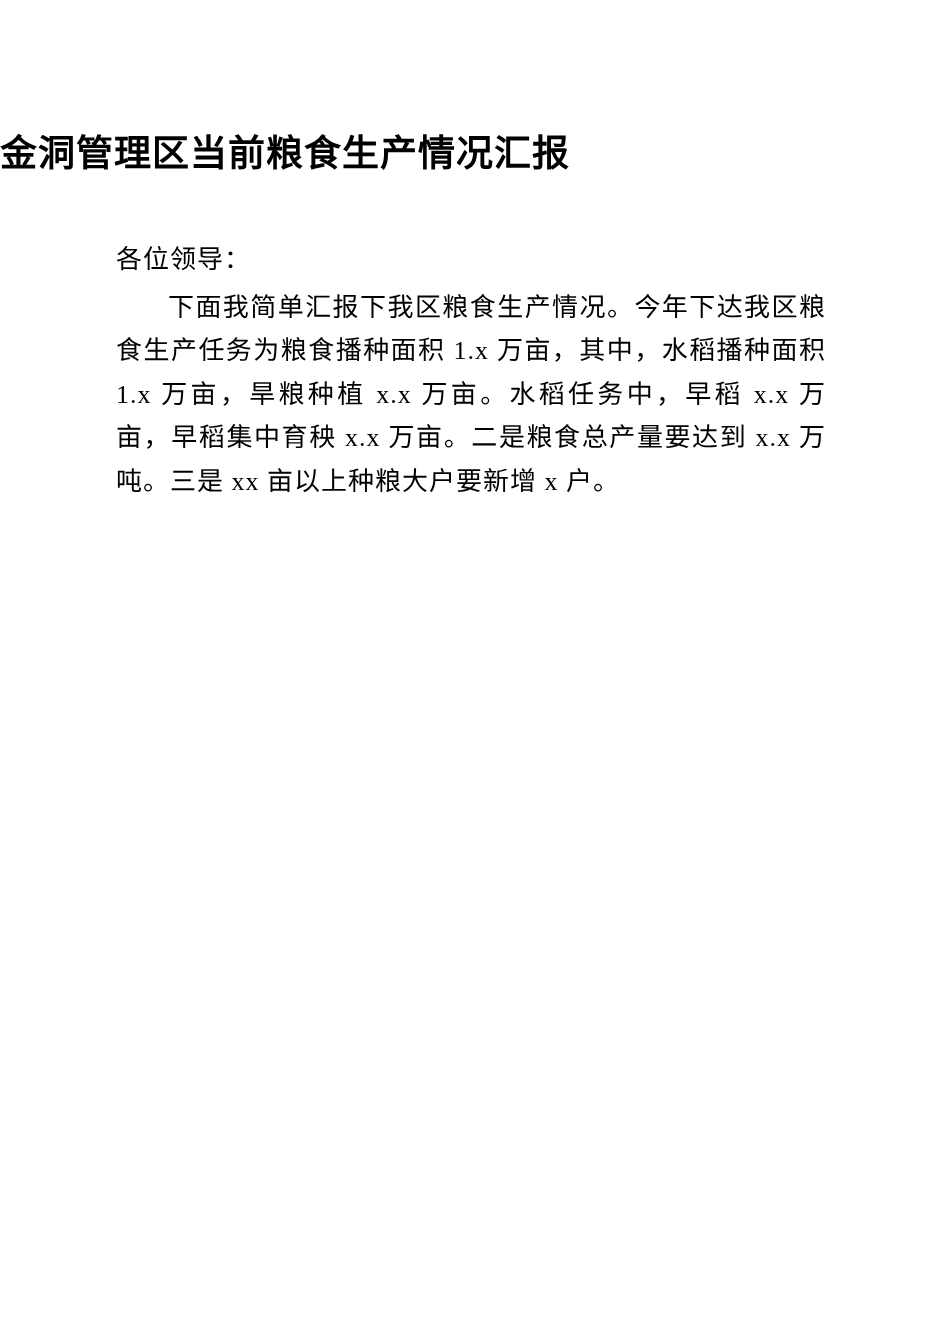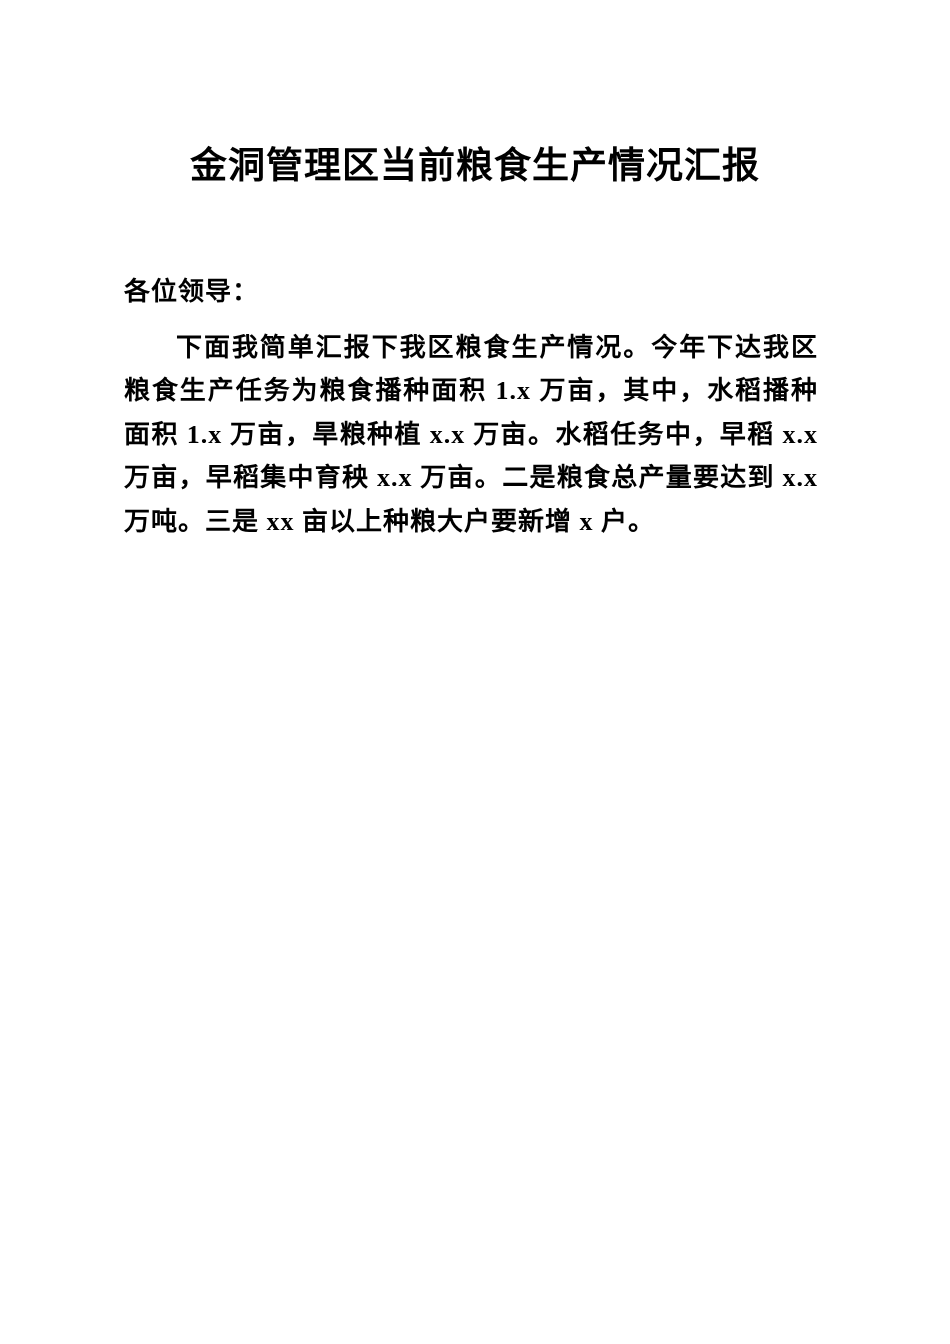--- a/index.html
+++ b/index.html
@@ -11,43 +11,42 @@
     position: relative;
     width: 950px;
     height: 1344px;
     margin: 0 auto;
     background: #ffffff;
     color: #000000;
     overflow: hidden;
     font-family: "Liberation Serif", "DejaVu Serif", serif;
   }
   .doc-title {
-    margin: 12px;
+    margin: 0;
     padding-top: 130px;
-    text-align: center;
+    text-align: left;
     font-size: 37px;
     font-weight: bold;
     letter-spacing: 1px;
     line-height: 1.3;
     color: #000000;
     font-family: Liberation Serif, serif;
   }
   .doc-body {
     padding: 56px 120px 0 112px;
     font-size: 26px;
     line-height: 43.5px;
     letter-spacing: 1px;
     text-align: justify;
     text-justify: inter-character;
     word-break: break-all;
   }
   .doc-body p {
-    margin: 12px;
+    margin: 4px;
     padding: 0;
-    font-weight: bold;
   }
   .salutation {
     text-indent: 0;
   }
   .para {
     text-indent: 2em;
   }
 </style>
 </head>
 <body>

